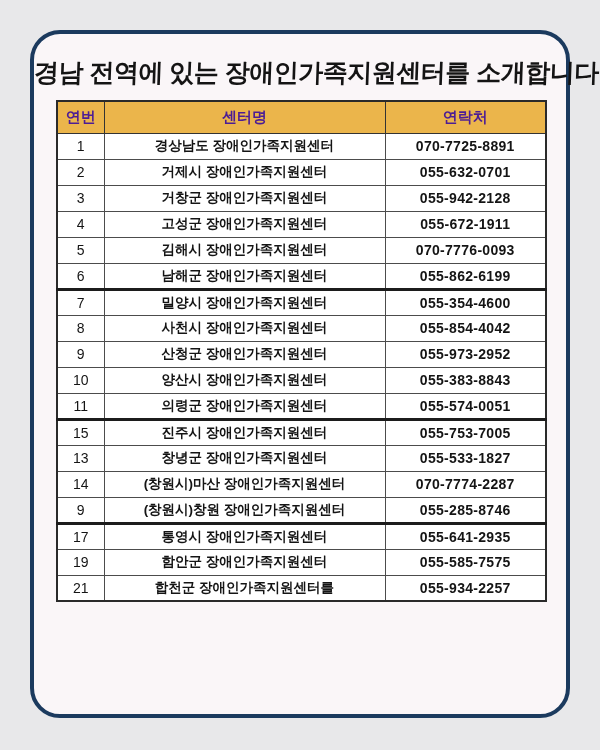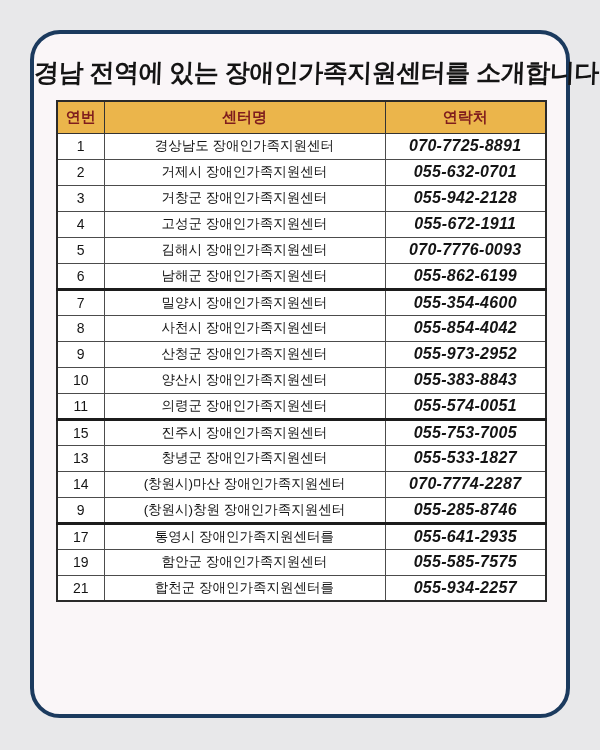--- a/index.html
+++ b/index.html
@@ -56,35 +56,35 @@
   col.col-no    { width: 47px; }
   col.col-name  { width: 281px; }
   col.col-phone { width: 161px; }
   .centers-table th {
     background: var(--header-bg);
     height: 32px;
     font-size: 15px;
     font-weight: 700;
     text-align: center;
     border: 1px solid #333333;
-    color: #7f1d1d;
+    color: #4c1d95;
   }
   .centers-table td {
     height: 26px;
     text-align: center;
     vertical-align: middle;
     border: 1px solid var(--cell-border);
     background: #ffffff;
     font-size: 13.5px;
     overflow: hidden;
     white-space: nowrap;
   }
   .centers-table td.cell-no { font-size: 14px; font-weight: 500; }
-  .centers-table td.cell-name { font-weight: 400; text-align: center; }
-  .centers-table td.cell-phone { font-weight: 600; letter-spacing: 0.3px; font-size: 16px; font-style: italic; }
+  .centers-table td.cell-name { font-weight: 700; text-align: center; }
+  .centers-table td.cell-phone { font-weight: 600; letter-spacing: 0.3px; font-size: 14px; }
   .centers-table tr.group-start td { border-top: 3px solid var(--thick-border); }
 </style>
 </head>
 <body>
 
 <div class="page">
   <div class="card">
     <h1 class="title">경남 전역에 있는 장애인가족지원센터를 소개합니다!</h1>
     <div class="table-wrap">
       <table class="centers-table">
@@ -187,21 +187,21 @@
 
 
   <tr>
     <td class="cell-no">9</td>
     <td class="cell-name">(창원시)창원 장애인가족지원센터</td>
     <td class="cell-phone">055-285-8746</td>
   </tr>
 
   <tr class="group-start">
     <td class="cell-no">17</td>
-    <td class="cell-name">통영시 장애인가족지원센터를</td>
+    <td class="cell-name">통영시 장애인가족지원센터</td>
     <td class="cell-phone">055-641-2935</td>
   </tr>
 
 
   <tr>
     <td class="cell-no">19</td>
     <td class="cell-name">함안군 장애인가족지원센터</td>
     <td class="cell-phone">055-585-7575</td>
   </tr>
 

